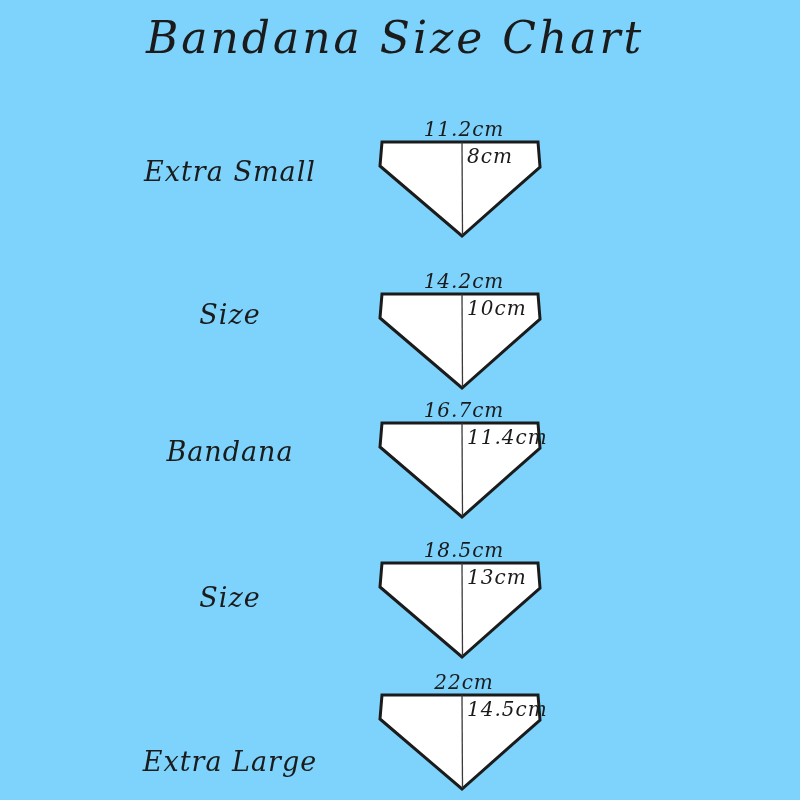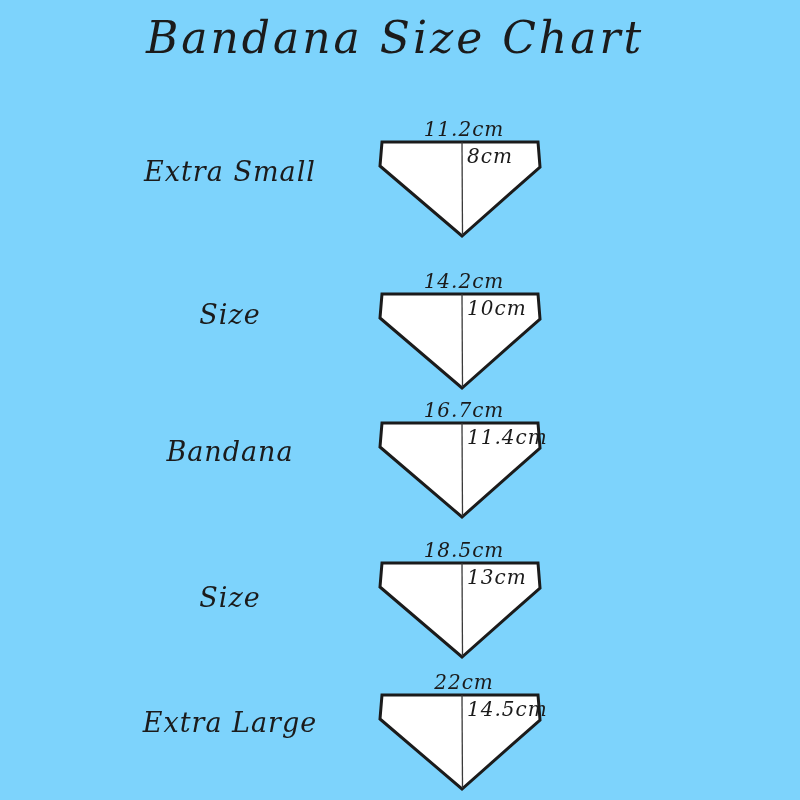--- a/index.html
+++ b/index.html
@@ -96,21 +96,21 @@
   </svg>
 
   <div class="size-label" style="top:579px;">Size</div>
   <svg class="bandana" style="top:531px;" width="170" height="134" viewBox="0 0 170 134">
     <text class="w" x="86" y="26">18.5cm</text>
     <polygon points="4,32 160,32 162,57 84,126 2,56"></polygon>
     <line x1="84" y1="32" x2="84.5" y2="125"></line>
     <text class="h" x="89" y="53">13cm</text>
   </svg>
 
-  <div class="size-label" style="top:704px;">Extra Large</div>
+  <div class="size-label" style="top:743px;">Extra Large</div>
   <svg class="bandana" style="top:663px;" width="170" height="134" viewBox="0 0 170 134">
     <text class="w" x="86" y="26">22cm</text>
     <polygon points="4,32 160,32 162,57 84,126 2,56"></polygon>
     <line x1="84" y1="32" x2="84.5" y2="125"></line>
     <text class="h" x="89" y="53">14.5cm</text>
   </svg>
 
 </div>
 
 </body></html>

